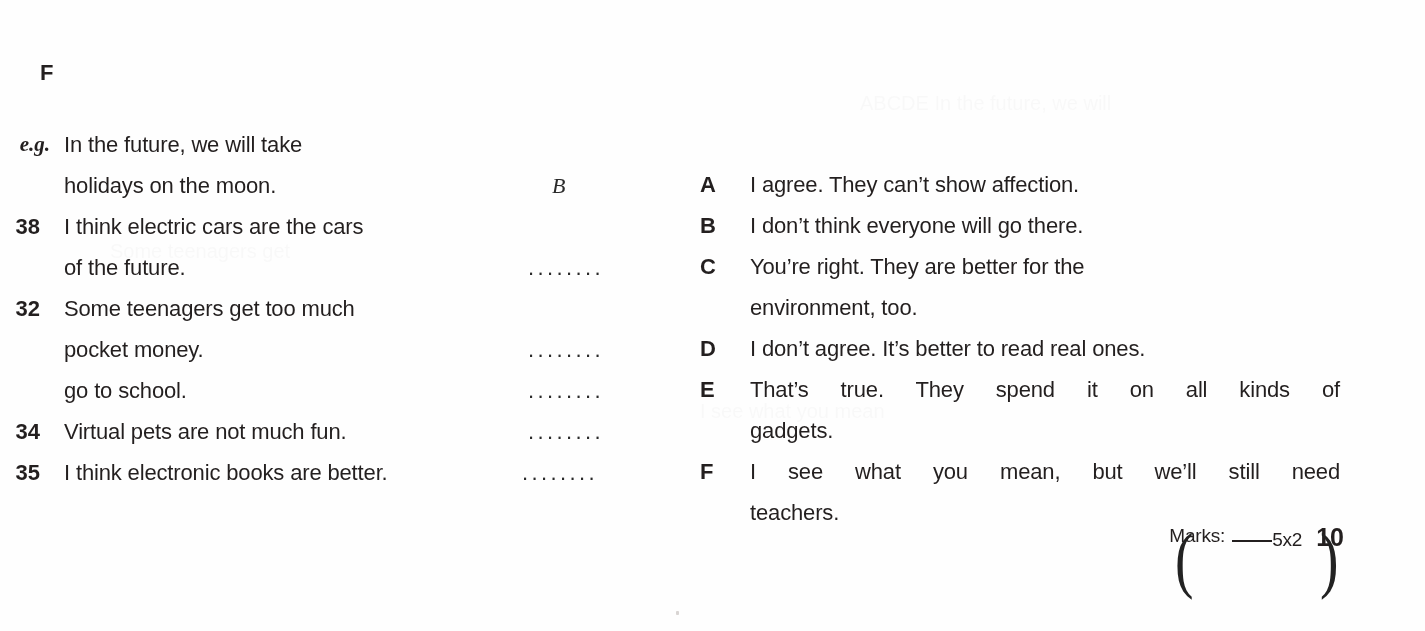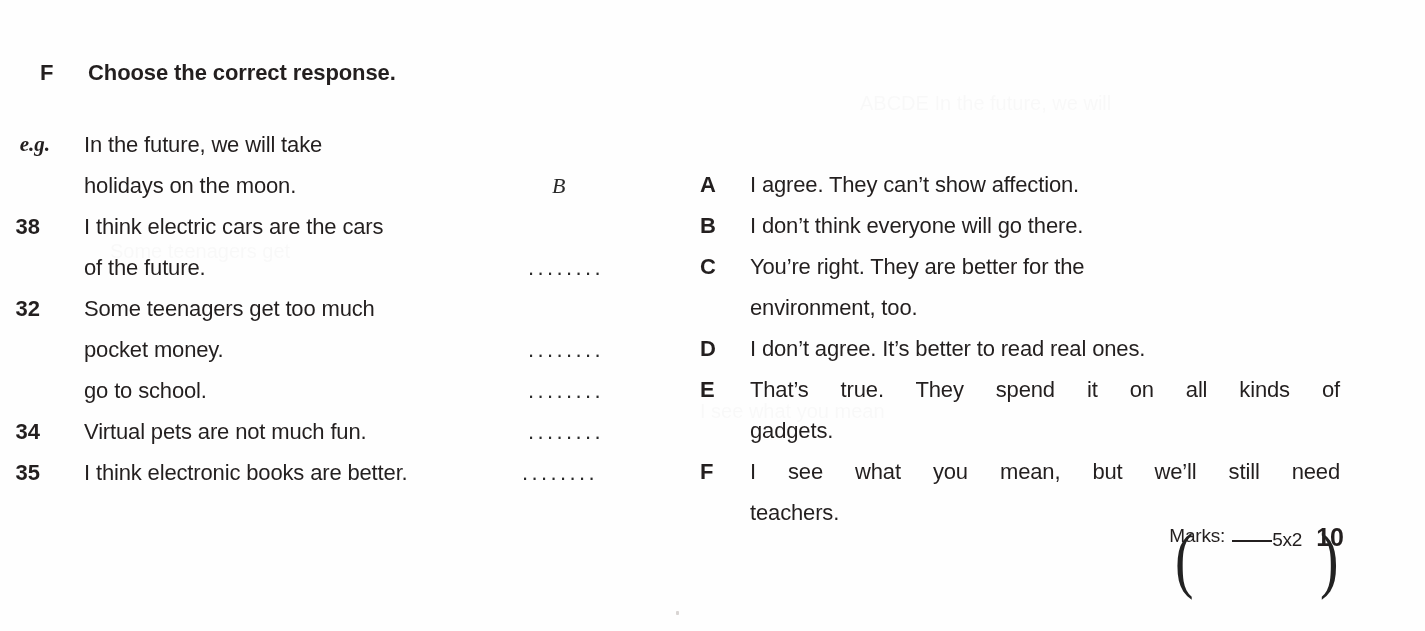--- a/index.html
+++ b/index.html
@@ -73,21 +73,20 @@
     top: 164px;
     width: 640px;
   }
 
   
   .q-row {
     position: relative;
     display: flex;
     align-items: center;
     height: 41px;
-    gap: 20px;
   }
   .q-num {
     width: 64px;
     flex: 0 0 64px;
     text-align: right;
     padding-right: 24px;
     box-sizing: border-box;
     font-size: 22px;
     font-weight: bold;
     line-height: 41px;
@@ -251,21 +250,20 @@
 <div class="page">
 
   <div class="bleed" style="left:860px; top:92px;">ABCDE  In the future, we will</div>
   <div class="bleed" style="left:110px; top:240px;">Some teenagers get</div>
   <div class="bleed" style="left:700px; top:400px;">I see what you mean</div>
   <div class="speck" style="left:676px; top:611px;"></div>
 
 
   <div class="rubric">
     <span class="rubric-letter">F</span>
-    <span class="rubric-text">Choose the correct response.</span>
   </div>
 
   <div class="col-left">
 
     <div class="q-row">
       <span class="q-num eg">e.g.</span>
       <span class="q-text">In the future, we will take</span>
     </div>
     <div class="q-row">
       <span class="q-num eg"></span>

